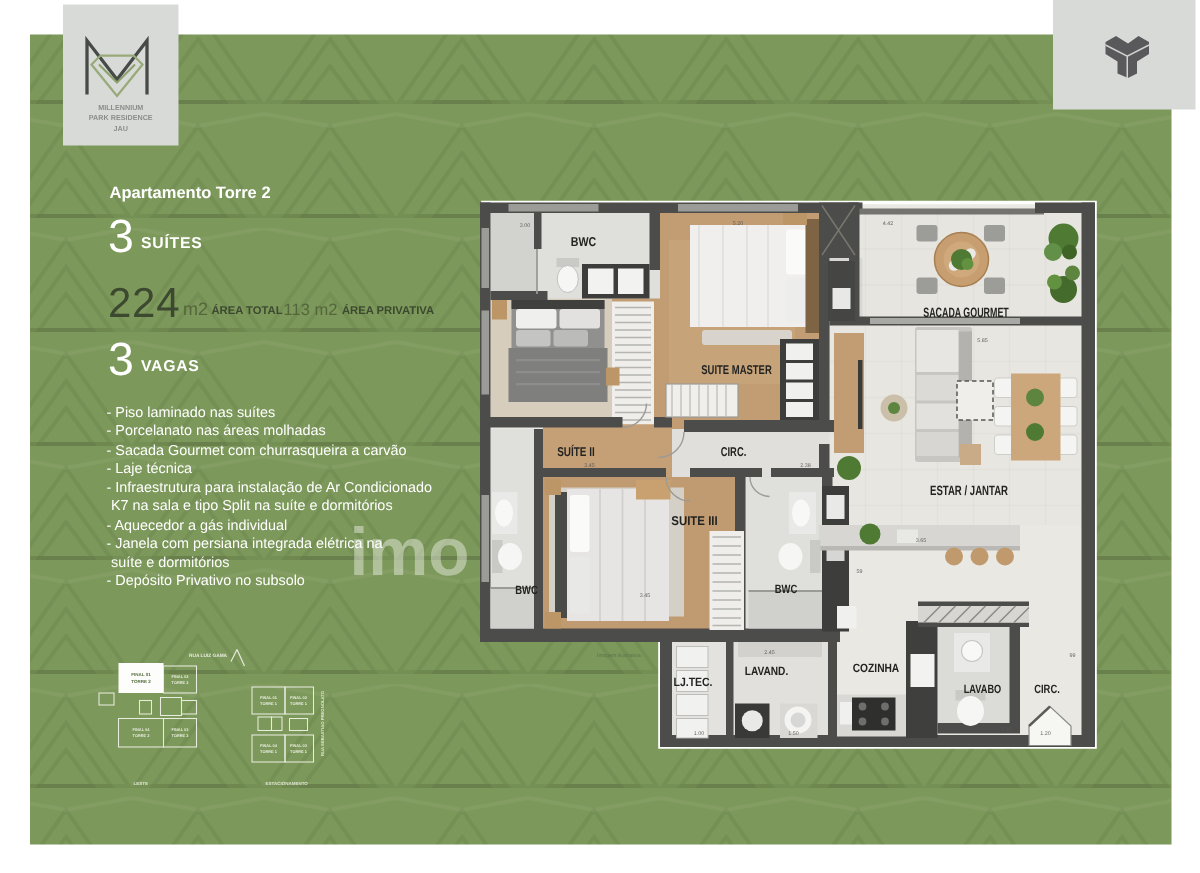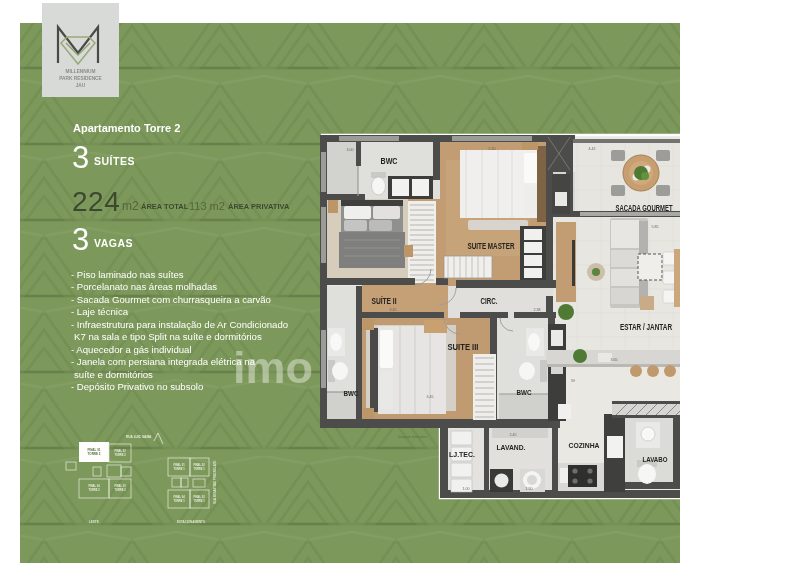--- a/index.html
+++ b/index.html
@@ -1,17 +1,17 @@
 <!DOCTYPE html>
 <html><head>
 <meta charset="utf-8">
 <style>
 html,body{margin:0;padding:0;background:#fff;}
 *{font-family:"Liberation Sans",sans-serif;}
-#stage{position:relative;width:680px;height:582px;overflow:hidden;background:#fff;}
+#stage{position:relative;width:800px;height:582px;overflow:hidden;background:#fff;}
 </style>
 </head>
 <body>
 <div id="stage">
 <svg width="800" height="582" viewBox="0 0 800 582">
 <defs>
 <pattern id="chev" width="88" height="152" patternUnits="userSpaceOnUse">
 <g fill="none" stroke="#000" stroke-opacity="0.055" stroke-width="2.6">
 <path d="M44 8 L86 68 L2 68 Z"></path>
 <path d="M44 26 L74 68 L14 68 Z"></path>

